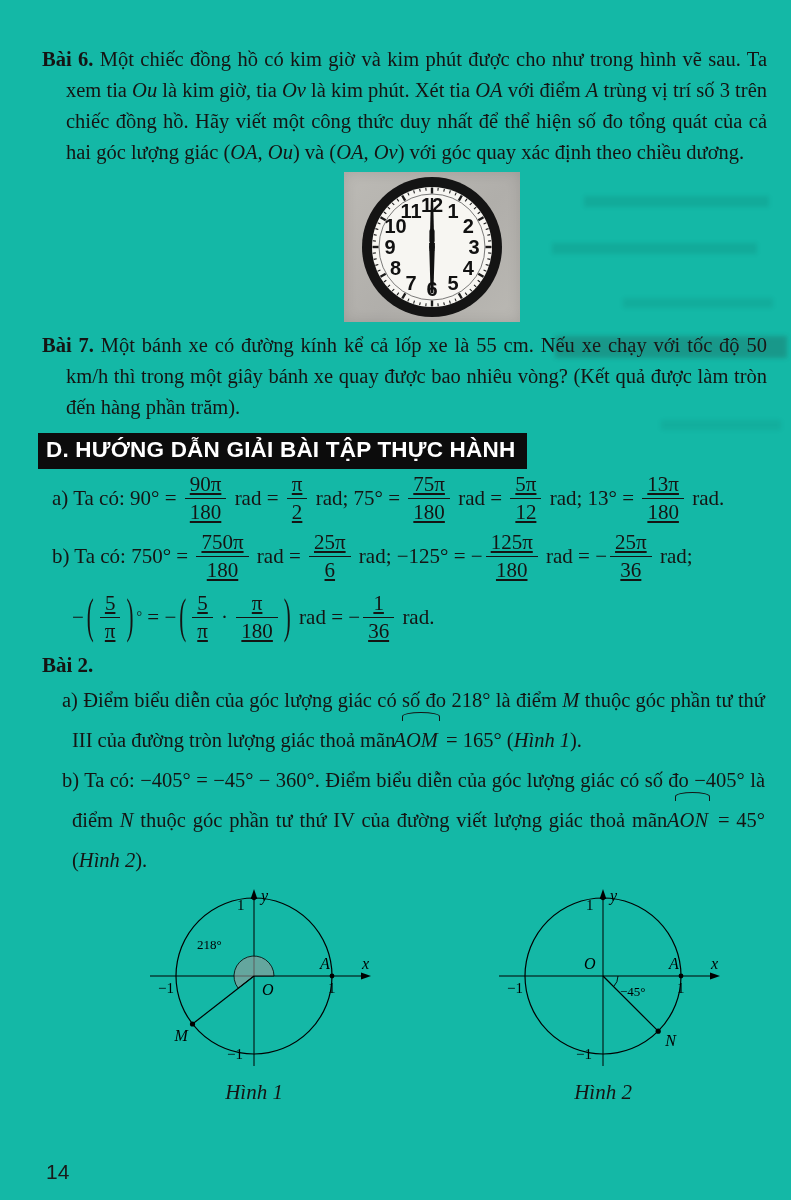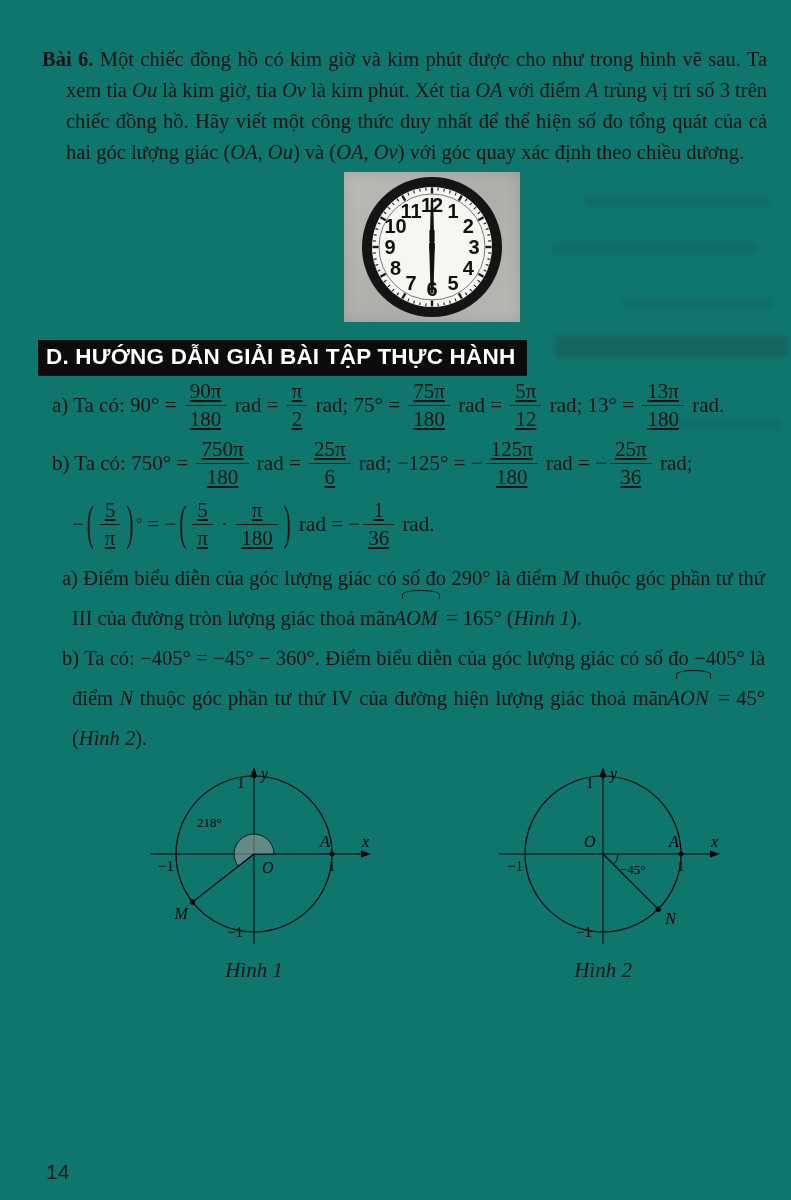--- a/index.html
+++ b/index.html
@@ -1,18 +1,18 @@
 <!DOCTYPE html>
 <html><head>
 <meta charset="utf-8">
 <style>
   html,body { margin:0; padding:0; background:#e8e7e3; }
   .page {
     position:relative; width:791px; height:1200px; margin:0 auto;
-    background:#0f766e; overflow:hidden; color:#151413;
+    background:#14b8a6; overflow:hidden; color:#151413;
     font-family:"Liberation Serif", serif;
   }
   
   .para {
     margin:0 24px 0 42px; text-align:justify;
     font-size:20.5px; line-height:31px;
   }
   .para.hang { padding-left:24px; text-indent:-24px; }
   .solpara { margin:0 26px 0 62px; text-align:justify; font-size:20.5px; line-height:40px; }
   .solpara.first { padding-left:10px; text-indent:-10px; }
@@ -157,33 +157,35 @@
           <text x="46.0" y="82.0" text-anchor="middle" font-family="Liberation Sans, sans-serif" font-size="20" font-weight="bold" fill="#111">9</text>
           <text x="51.6" y="61.0" text-anchor="middle" font-family="Liberation Sans, sans-serif" font-size="20" font-weight="bold" fill="#111">10</text>
           <text x="67.0" y="45.6" text-anchor="middle" font-family="Liberation Sans, sans-serif" font-size="20" font-weight="bold" fill="#111">11</text>
           <polygon points="85.6,79 90.4,79 89.1,26 86.9,26" fill="#111"></polygon>
           <polygon points="85.1,71 90.9,71 89.4,121 86.6,121" fill="#111"></polygon>
           <rect x="85.4" y="57" width="5.2" height="14" rx="2" fill="#111"></rect>
           <circle cx="88" cy="75" r="2.6" fill="#111"></circle>
         </svg></div>
   </div>
 
+  <div class="para hang"><span class="mb">Bài 7.</span><span class="mt"> Một bánh xe có đường kính kể cả lốp xe là 55 cm. Nếu xe chạy với tốc độ 50 km/h thì trong một giây bánh xe quay được bao nhiêu vòng? (Kết quả được làm tròn đến hàng phần trăm).</span></div>
 
   <div>
     <div class="banner">D. HƯỚNG DẪN GIẢI BÀI TẬP THỰC HÀNH</div>
   </div>
 
 
   <div class="mathline"><span class="mt">a) Ta có: 90° = </span><span class="frac"><span class="num">90π</span><span class="den">180</span></span><span class="mt"> rad = </span><span class="frac"><span class="num">π</span><span class="den">2</span></span><span class="mt"> rad; 75° = </span><span class="frac"><span class="num">75π</span><span class="den">180</span></span><span class="mt"> rad = </span><span class="frac"><span class="num">5π</span><span class="den">12</span></span><span class="mt"> rad; 13° = </span><span class="frac"><span class="num">13π</span><span class="den">180</span></span><span class="mt"> rad.</span></div>
   <div class="mathline"><span class="mt">b) Ta có: 750° = </span><span class="frac"><span class="num">750π</span><span class="den">180</span></span><span class="mt"> rad = </span><span class="frac"><span class="num">25π</span><span class="den">6</span></span><span class="mt"> rad; −125° = −</span><span class="frac"><span class="num">125π</span><span class="den">180</span></span><span class="mt"> rad = −</span><span class="frac"><span class="num">25π</span><span class="den">36</span></span><span class="mt"> rad;</span></div>
   <div class="mathline indent2"><span class="mt">−</span><span class="bigp">(</span><span class="frac"><span class="num">5</span><span class="den">π</span></span><span class="bigp">)</span><span class="msup">°</span><span class="mt"> = −</span><span class="bigp">(</span><span class="frac"><span class="num">5</span><span class="den">π</span></span><span class="mt"> · </span><span class="frac"><span class="num">π</span><span class="den">180</span></span><span class="bigp">)</span><span class="mt"> rad = −</span><span class="frac"><span class="num">1</span><span class="den">36</span></span><span class="mt"> rad.</span></div>
 
-
-  <div class="solpara first" style="margin-top:2px"><span class="mt">a) Điểm biểu diễn của góc lượng giác có số đo 290° là điểm </span><span class="mi">M</span><span class="mt"> thuộc góc phần tư thứ III của đường tròn lượng giác thoả mãn </span><span class="marc mi">AOM</span><span class="mt"> = 165° (</span><span class="mi">Hình 1</span><span class="mt">).</span></div>
-  <div class="solpara first"><span class="mt">b) Ta có: −405° = −45° − 360°. Điểm biểu diễn của góc lượng giác có số đo −405° là điểm </span><span class="mi">N</span><span class="mt"> thuộc góc phần tư thứ IV của đường hiện lượng giác thoả mãn </span><span class="marc mi">AON</span><span class="mt"> = 45° (</span><span class="mi">Hình 2</span><span class="mt">).</span></div>
+  <div class="heading" style="margin-top:4px">Bài 2.</div>
+
+  <div class="solpara first" style="margin-top:2px"><span class="mt">a) Điểm biểu diễn của góc lượng giác có số đo 218° là điểm </span><span class="mi">M</span><span class="mt"> thuộc góc phần tư thứ III của đường tròn lượng giác thoả mãn </span><span class="marc mi">AOM</span><span class="mt"> = 165° (</span><span class="mi">Hình 1</span><span class="mt">).</span></div>
+  <div class="solpara first"><span class="mt">b) Ta có: −405° = −45° − 360°. Điểm biểu diễn của góc lượng giác có số đo −405° là điểm </span><span class="mi">N</span><span class="mt"> thuộc góc phần tư thứ IV của đường viết lượng giác thoả mãn </span><span class="marc mi">AON</span><span class="mt"> = 45° (</span><span class="mi">Hình 2</span><span class="mt">).</span></div>
 
   <div class="figrow">
     <figure>
       <div class="figsvg"><svg width="240" height="190" viewBox="0 0 240 190">
             <line x1="16" y1="92" x2="230" y2="92" stroke="#000"></line>
             <polygon points="237,92 227,88.6 227,95.4" fill="#000"></polygon>
             <line x1="120" y1="182" x2="120" y2="12" stroke="#000"></line>
             <polygon points="120,5 116.6,15 123.4,15" fill="#000"></polygon>
             <circle cx="120" cy="92" r="78" fill="none" stroke="#000" stroke-width="1.2"></circle>
             <path d="M 120 92 L 140 92 A 20 20 0 1 0 104.2 104.3 Z" fill="#9a9a9a" fill-opacity="0.6" stroke="#000" stroke-width="0.8"></path>

